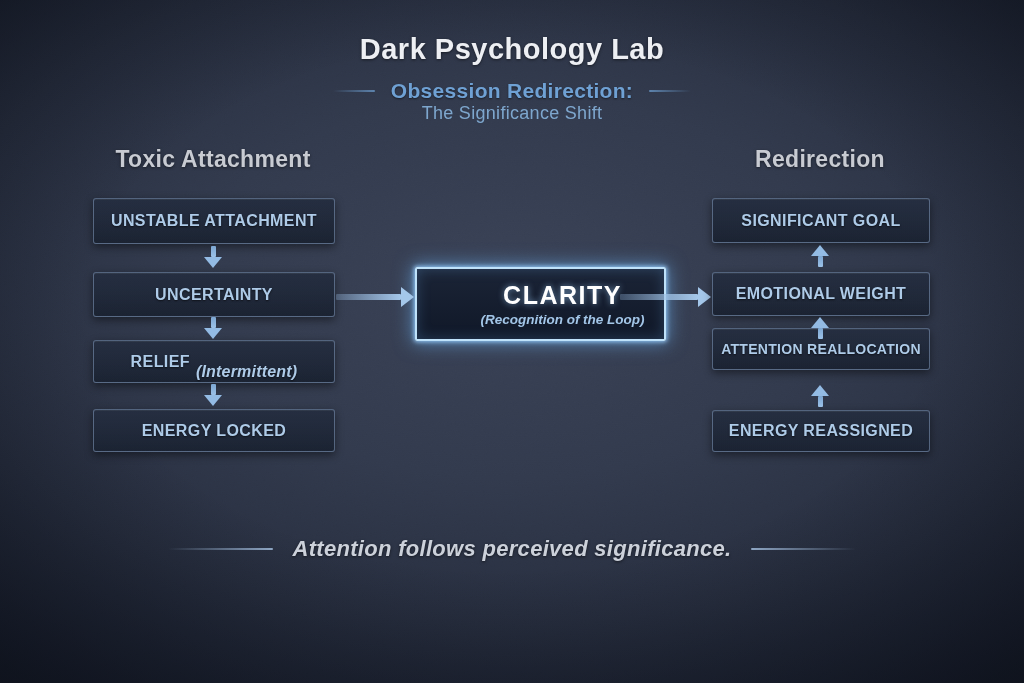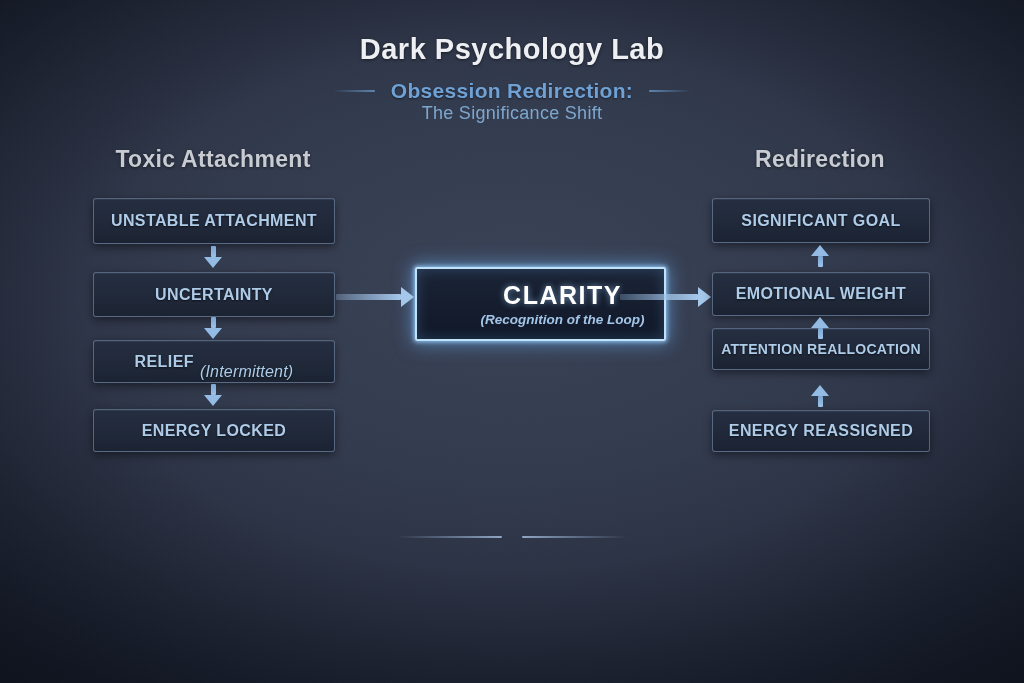--- a/index.html
+++ b/index.html
@@ -37,21 +37,21 @@
   
   .node{
     position:absolute;display:flex;align-items:center;justify-content:center;
     background:linear-gradient(180deg,#28314466 , #1c243400),linear-gradient(180deg,#232c3e,#1b2332);
     border:1px solid rgba(140,166,202,.5);border-radius:3px;
     box-shadow:0 3px 8px rgba(0,0,0,.45), inset 0 1px 0 rgba(255,255,255,.06);
     color:#aecbe8;font-weight:700;font-size:16px;letter-spacing:.4px;
     white-space:nowrap;text-shadow:0 1px 2px rgba(0,0,0,.6);}
   .node.lcol{left:93px;width:240px;}
   .node.rcol{left:712px;width:216px;}
-  .node .note{font-weight:400;font-style:italic;margin-left:6px;letter-spacing:.2px;margin-top:20px;}
+  .node .note{font-weight:700;font-style:italic;margin-left:6px;letter-spacing:.2px;margin-top:20px;}
   .node.small-label{font-size:14px;letter-spacing:.3px;}
 
   
   .clarity{
     position:absolute;left:415px;top:267px;width:203px;height:70px;
     display:flex;flex-direction:column;align-items:center;justify-content:center;gap:2px;
     background:linear-gradient(180deg,#1b2436,#101828);
     border:2px solid #bfe2fa;border-radius:2px;
     box-shadow:0 0 18px 3px rgba(110,180,245,.55), 0 0 4px 1px rgba(170,215,255,.9),
       inset 0 0 14px rgba(110,180,245,.25);padding-left:44px;}
@@ -170,16 +170,17 @@
     <div class="head-up"></div>
     <div class="stem"></div>
   </div>
   <div class="arrow-v" style="left:811px;top:385px;">
     <div class="head-up"></div>
     <div class="stem"></div>
   </div>
 
   <div class="footer-row">
     <div class="foot-dash l"></div>
+    <span class="footer-text">Attention follows perceived significance.</span>
     <div class="foot-dash r"></div>
   </div>
 
 </div>
 
 </body></html>

